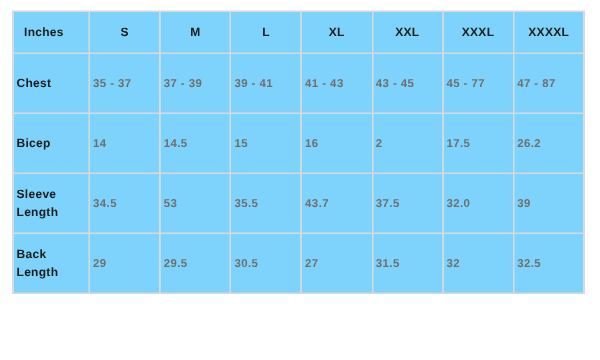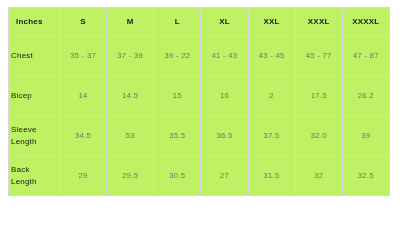--- a/index.html
+++ b/index.html
@@ -29,21 +29,21 @@
     border-collapse: collapse;
     table-layout: fixed;
     background: #ffffff;
   }
   table.size-chart col.label-col { width: 51px; }
   table.size-chart col.size-col  { width: 47.14px; }
 
   table.size-chart th,
   table.size-chart td {
     border: 1px solid #d9d9d9;
-    background: #bef264;
+    background: #7dd3fc;
     padding: 0 2px;
     box-sizing: border-box;
     vertical-align: middle;
   }
 
   
   thead tr { height: 28px; }
   thead th {
     font-size: 8px;
     font-weight: bold;
@@ -55,33 +55,33 @@
     text-align: left;
     padding-left: 7px;
   }
 
   
   tbody tr { height: 40px; }
   tbody tr.tall { height: 40px; }
 
   td.row-label {
     font-size: 8px;
-    font-weight: normal;
+    font-weight: bold;
     color: #1b1b1b;
     text-align: left;
     padding-left: 7px;
     padding-right: 3px;
     line-height: 1.45;
     letter-spacing: 0.2px;
   }
   td.value {
     font-size: 7.6px;
-    font-weight: normal;
+    font-weight: bold;
     color: #6f6f6f;
-    text-align: center;
+    text-align: left;
     letter-spacing: 0.3px;
   }
 </style>
 </head>
 <body>
 
 <div class="page">
   <table class="size-chart">
     <colgroup>
       <col class="label-col">
@@ -103,42 +103,42 @@
         <th>XXL</th>
         <th>XXXL</th>
         <th>XXXXL</th>
       </tr>
     </thead>
     <tbody>
       <tr>
         <td class="row-label">Chest</td>
         <td class="value">35 - 37</td>
         <td class="value">37 - 39</td>
-        <td class="value">39 - 22</td>
+        <td class="value">39 - 41</td>
         <td class="value">41 - 43</td>
         <td class="value">43 - 45</td>
         <td class="value">45 - 77</td>
         <td class="value">47 - 87</td>
       </tr>
       <tr>
         <td class="row-label">Bicep</td>
         <td class="value">14</td>
         <td class="value">14.5</td>
         <td class="value">15</td>
         <td class="value">16</td>
         <td class="value">2</td>
         <td class="value">17.5</td>
         <td class="value">26.2</td>
       </tr>
       <tr class="tall">
         <td class="row-label">Sleeve Length</td>
         <td class="value">34.5</td>
         <td class="value">53</td>
         <td class="value">35.5</td>
-        <td class="value">36.5</td>
+        <td class="value">43.7</td>
         <td class="value">37.5</td>
         <td class="value">32.0</td>
         <td class="value">39</td>
       </tr>
       <tr class="tall">
         <td class="row-label">Back Length</td>
         <td class="value">29</td>
         <td class="value">29.5</td>
         <td class="value">30.5</td>
         <td class="value">27</td>

